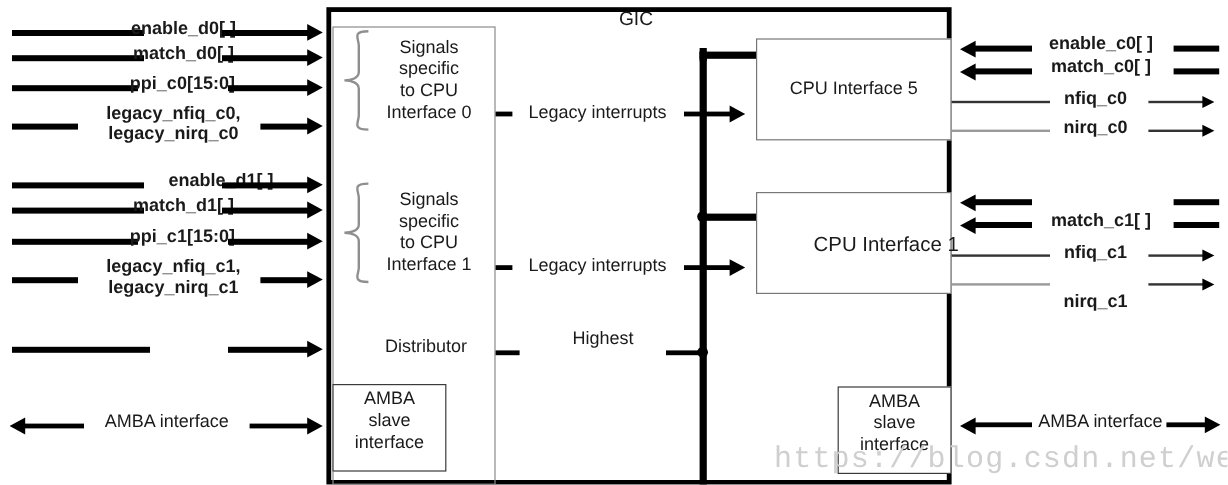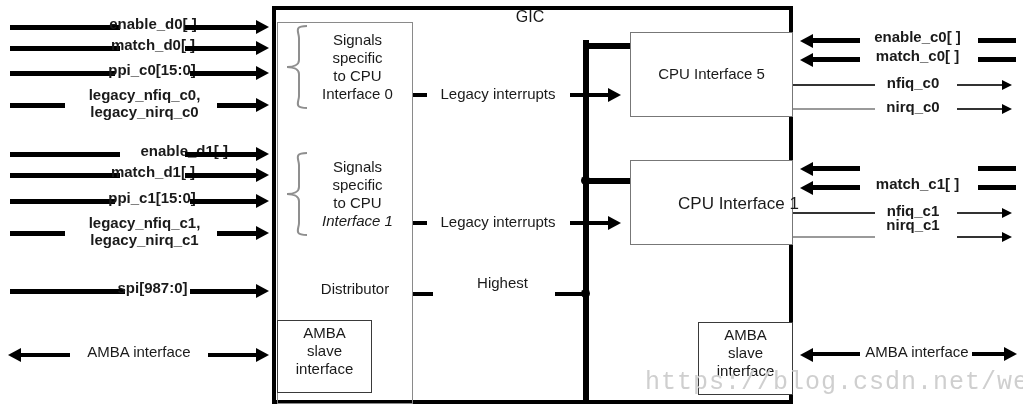--- a/index.html
+++ b/index.html
@@ -146,21 +146,20 @@
   <div class="hline" style="left:190px; top:199px; width:67px; height:5px;"></div>
   <div class="arrow-r" style="left:256px; top:194px;"></div>
 
   <div class="hline" style="left:10px; top:231px; width:55px; height:5px;"></div>
   <div class="lbl bold" style="left:62px; top:215px; width:165px; font-size:15px; text-align:center;">legacy_nfiq_c1,</div>
   <div class="lbl bold" style="left:62px; top:232px; width:165px; font-size:15px; text-align:center;">legacy_nirq_c1</div>
   <div class="hline" style="left:217px; top:231px; width:40px; height:5px;"></div>
   <div class="arrow-r" style="left:256px; top:226px;"></div>
 
   <div class="hline" style="left:10px; top:289px; width:115px; height:5px;"></div>
-  <div class="lbl bold" style="left:80px; top:280px; width:145px; font-size:15px; text-align:center;">spi[987:0]</div>
   <div class="hline" style="left:190px; top:289px; width:67px; height:5px;"></div>
   <div class="arrow-r" style="left:256px; top:284px;"></div>
 
   <div class="arrow-l" style="left:8px; top:348px;"></div>
   <div class="hline" style="left:20px; top:353px; width:50px; height:4px;"></div>
   <div class="lbl" style="left:66px; top:344px; width:146px; font-size:15px; text-align:center;">AMBA interface</div>
   <div class="hline" style="left:208px; top:353px; width:49px; height:4px;"></div>
   <div class="arrow-r" style="left:256px; top:348px;"></div>
 
   <svg class="brace" style="left:279px; top:24px;" width="36" height="86" viewBox="0 0 36 86">
@@ -170,21 +169,21 @@
   <div class="lbl ctr" style="left:305px; top:50px; width:105px; font-size:15px;">specific</div>
   <div class="lbl ctr" style="left:305px; top:68px; width:105px; font-size:15px;">to CPU</div>
   <div class="lbl ctr" style="left:300px; top:86px; width:115px; font-size:15px;">Interface 0</div>
 
   <svg class="brace" style="left:279px; top:151px;" width="36" height="86" viewBox="0 0 36 86">
     <path d="M 28 2 C 14 2 20 8 20 14 L 20 36 C 20 41 14 43 8 43 C 14 43 20 45 20 50 L 20 72 C 20 78 14 84 28 84" stroke="#8f8f8f" stroke-width="2" fill="none"></path>
   </svg>
   <div class="lbl ctr" style="left:305px; top:159px; width:105px; font-size:15px;">Signals</div>
   <div class="lbl ctr" style="left:305px; top:177px; width:105px; font-size:15px;">specific</div>
   <div class="lbl ctr" style="left:305px; top:195px; width:105px; font-size:15px;">to CPU</div>
-  <div class="lbl ctr" style="left:300px; top:213px; width:115px; font-size:15px;font-style:italic;">Interface 1</div>
+  <div class="lbl ctr" style="left:300px; top:213px; width:115px; font-size:15px;">Interface 1</div>
 
   <div class="lbl ctr" style="left:295px; top:281px; width:120px; font-size:15px;">Distributor</div>
 
   <div class="ambabox" style="left:277px; top:320px; width:95px; height:73px;"></div>
   <div class="lbl ctr" style="left:277px; top:325px; width:95px; font-size:15px;">AMBA</div>
   <div class="lbl ctr" style="left:277px; top:343px; width:95px; font-size:15px;">slave</div>
   <div class="lbl ctr" style="left:277px; top:361px; width:95px; font-size:15px;">interface</div>
 
   <div class="vline" style="left:583px; top:40px; width:6px; height:364px;"></div>
 
@@ -243,21 +242,21 @@
   <div class="hline" style="left:812px; top:185px; width:48px; height:5px;"></div>
   <div class="lbl bold" style="left:850px; top:176px; width:135px; font-size:15px; text-align:center;">match_c1[ ]</div>
   <div class="hline" style="left:978px; top:185px; width:38px; height:5px;"></div>
 
   <div class="thin" style="left:793px; top:212px; width:82px; height:2px;"></div>
   <div class="lbl bold" style="left:858px; top:203px; width:110px; font-size:15px; text-align:center;">nfiq_c1</div>
   <div class="thin" style="left:957px; top:212px; width:47px; height:2px;"></div>
   <div class="arrow-r sm" style="left:1002px; top:208px;"></div>
 
   <div class="thin" style="left:793px; top:236px; width:82px; height:2px; background:#9a9a9a;"></div>
-  <div class="lbl bold" style="left:858px; top:217px; width:110px; font-size:15px; text-align:center;">nirq_c1</div>
+  <div class="lbl bold" style="left:858px; top:244px; width:110px; font-size:15px; text-align:center;">nirq_c1</div>
   <div class="thin" style="left:957px; top:236px; width:47px; height:2px;"></div>
   <div class="arrow-r sm" style="left:1002px; top:232px;"></div>
 
   <div class="ambabox" style="left:698px; top:322px; width:95px; height:73px;"></div>
   <div class="lbl ctr" style="left:698px; top:327px; width:95px; font-size:15px;">AMBA</div>
   <div class="lbl ctr" style="left:698px; top:345px; width:95px; font-size:15px;">slave</div>
   <div class="lbl ctr" style="left:698px; top:363px; width:95px; font-size:15px;">interface</div>
 
   <div class="arrow-l" style="left:800px; top:348px;"></div>
   <div class="hline" style="left:812px; top:352px; width:48px; height:4px;"></div>

